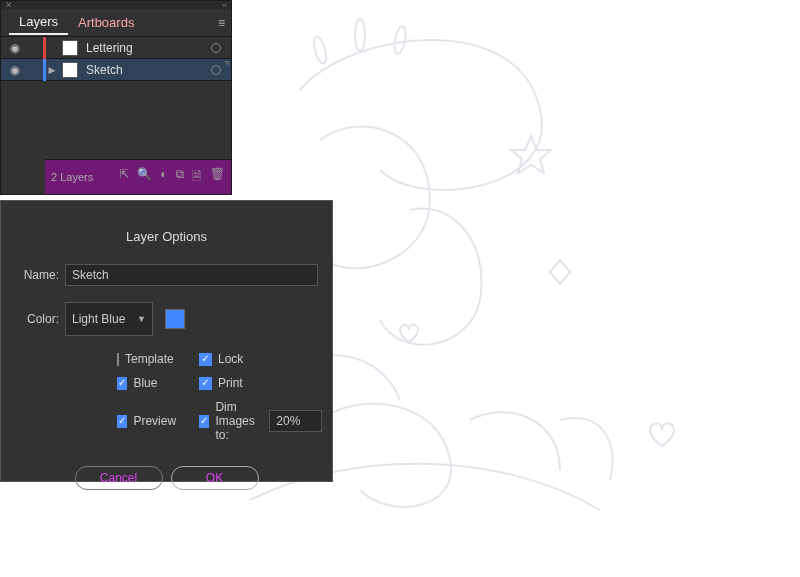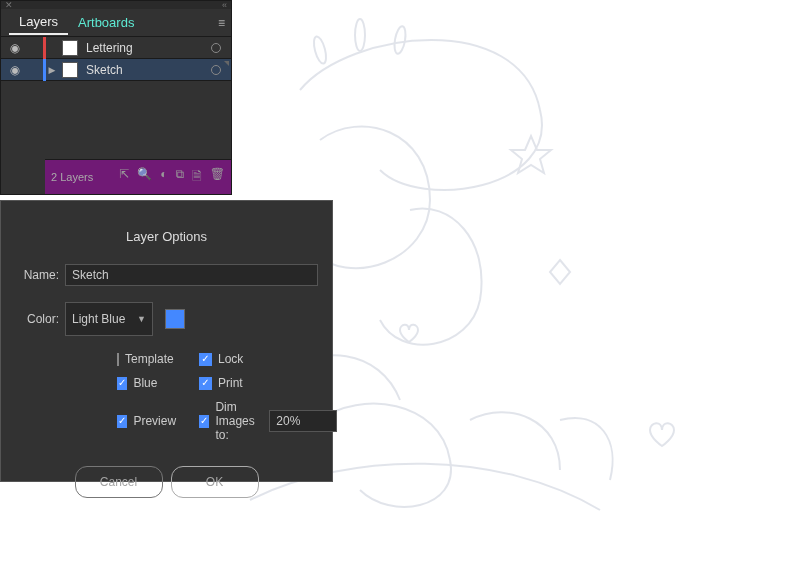--- a/index.html
+++ b/index.html
@@ -18,21 +18,21 @@
     border: 1px solid #1a1a1a; z-index: 2;
   }
   .panel-top {
     height: 8px; background: #2a2a2a; display: flex; align-items: center; padding: 0 4px;
   }
   .close-x { color: #777; font-size: 9px; }
   .panel-tabs {
     display: flex; height: 28px; align-items: center; padding: 0 8px;
     border-bottom: 1px solid #1a1a1a; position: relative;
   }
-  .tab { padding: 4px 10px; font-size: 13px; color: #5eead4; cursor: pointer; }
+  .tab { padding: 4px 10px; font-size: 13px; color: #fca5a5; cursor: pointer; }
   .tab.active { color: #eee; border-bottom: 2px solid #eee; }
   .menu-icon { position: absolute; right: 6px; color: #aaa; }
   
   .layer-row {
     display: flex; align-items: center; height: 22px; padding: 0 6px;
     border-bottom: 1px solid #1a1a1a; position: relative;
   }
   .layer-row.selected { background: #30425a; }
   .eye { width: 16px; text-align: center; color: #bbb; font-size: 12px; }
   .spacer { width: 20px; }
@@ -76,26 +76,26 @@
   .select-wrap .chev { font-size: 9px; color: #aaa; }
   .swatch { width: 20px; height: 20px; background: #4488ff; margin-left: 12px; border: 1px solid #666; }
   
   .check-grid {
     padding-left: 56px; display: grid; grid-template-columns: 82px auto; row-gap: 10px;
   }
   .check { display: flex; align-items: center; gap: 6px; color: #ccc; margin-left: 46px; }
   .cb { width: 13px; height: 13px; border: 1px solid #888; background: #272727; display: inline-flex; align-items: center; justify-content: center; }
   .cb.checked { background: #4a8cff; border-color: #4a8cff; }
   .cb.checked::after { content: "✓"; color: #fff; font-size: 10px; line-height: 1; }
-  .dim-input { width: 68px; margin-left: 6px; }
+  .dim-input { width: 53px; margin-left: 6px; }
   
   .dialog-buttons { display: flex; gap: 8px; justify-content: center; margin-top: 24px; }
   .btn {
-    width: 88px; height: 32px; border-radius: 12px; border: 1px solid #777;
-    background: transparent; color: #a3a3a3; font-size: 12px; cursor: pointer;
+    width: 88px; height: 24px; border-radius: 12px; border: 1px solid #777;
+    background: transparent; color: #d946ef; font-size: 12px; cursor: pointer;
     display: flex; align-items: center; justify-content: center;
   }
   .btn.primary { border-color: #aaa; }
   
   .corner-mark {
     position: absolute; top: 2px; right: 2px; width: 0; height: 0;
     border-left: 5px solid transparent; border-top: 5px solid #666;
   }
 </style>
 </head>

